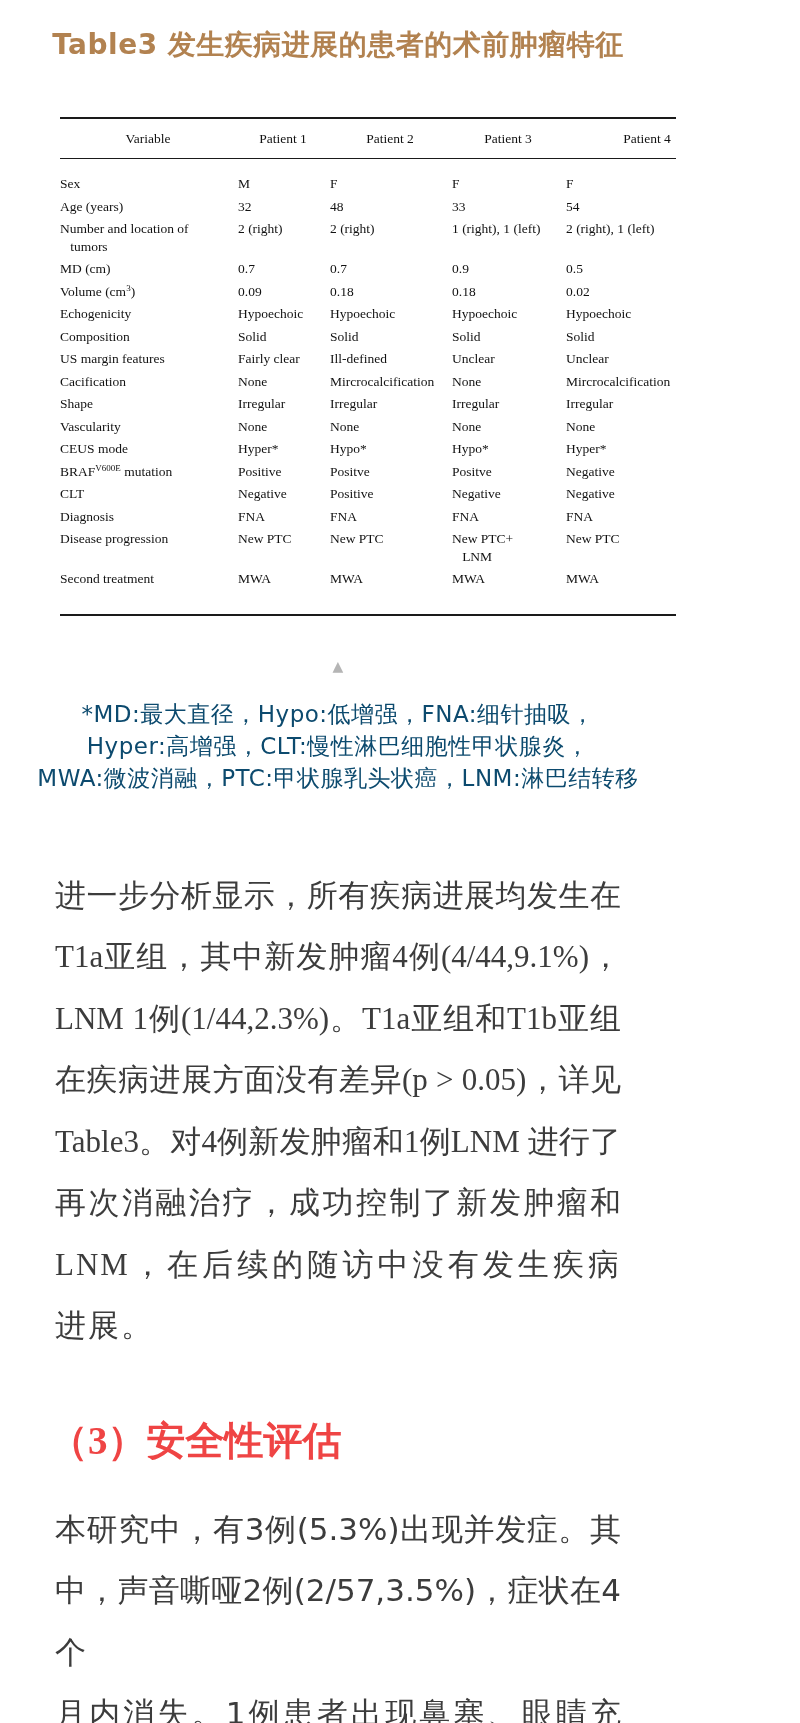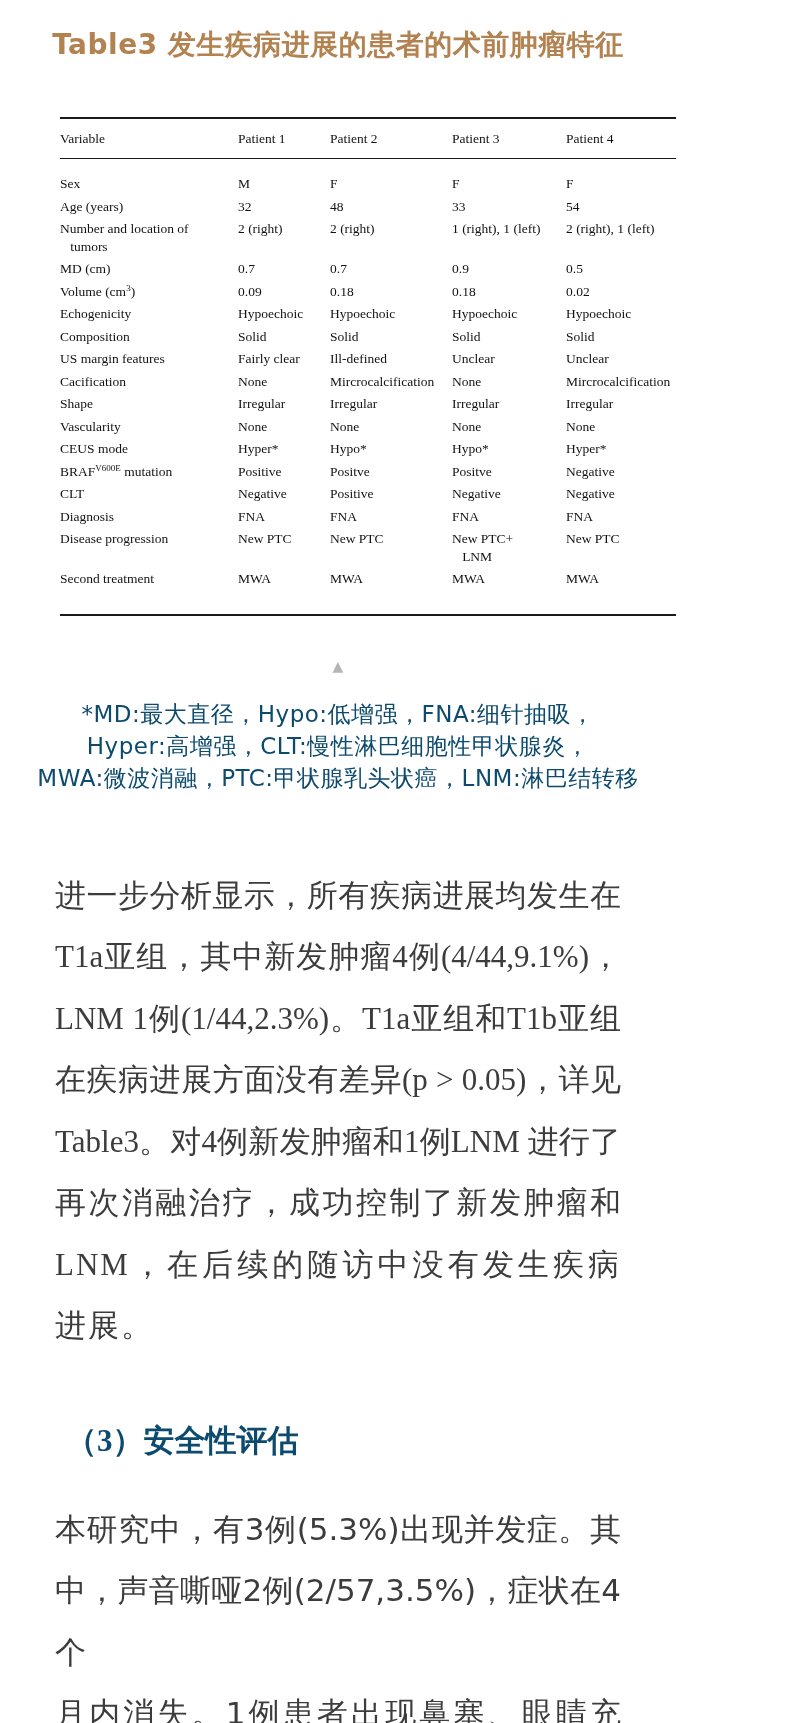--- a/index.html
+++ b/index.html
@@ -13,21 +13,21 @@
   }
 
   table.tbl {
     margin:53px 0 0 60px; width:670px;
     border-collapse:collapse; table-layout:fixed;
     font-family:"Liberation Serif","DejaVu Serif",serif;
     font-size:13.5px; color:#121212;
     border-top:2px solid #1a1a1a; border-bottom:2px solid #1a1a1a;
   }
   table.tbl thead td {
-    font-weight:normal; text-align:left;
+    font-weight:normal; text-align:center;
     padding:12px 2px 11px 0;
     border-bottom:1.5px solid #1a1a1a;
   }
   table.tbl tbody td {
     padding:2.5px 2px 2.5px 0; vertical-align:top;
     line-height:17.5px; white-space:pre-line;
   }
   table.tbl tbody tr:first-child td { padding-top:16px; }
   table.tbl tbody tr:last-child td { padding-bottom:26px; }
   table.tbl sup { font-size:9px; line-height:0; }
@@ -44,22 +44,22 @@
     color:#0c4a6e;
   }
 
   .para { margin-left:55px; margin-right:55px; font-size:31px; color:#3c3c3c; line-height:61.5px; }
   .para .line { text-align:justify; text-align-last:justify; text-justify:inter-character; }
   .para .line.last { text-align:justify; text-align-last:left; letter-spacing:2px; }
   .para1 { margin-top:71px;font-family:Liberation Serif, serif; }
   .para2 { margin-top:36px; }
 
   .sec-h {
-    margin:62px 66px 0; font-size:31px; font-weight:bold; line-height:44px;
-    color:#0c4a6e; font-family:"Liberation Serif","DejaVu Serif",serif;
+    margin:62px 49px 0; font-size:39px; font-weight:bold; line-height:44px;
+    color:#ef4444; font-family:"Liberation Serif","DejaVu Serif",serif;
   }
 </style>
 </head>
 <body>
 
 <div class="page">
 
   <div class="doc-title">Table3 发生疾病进展的患者的术前肿瘤特征</div>
 
   <table class="tbl">

